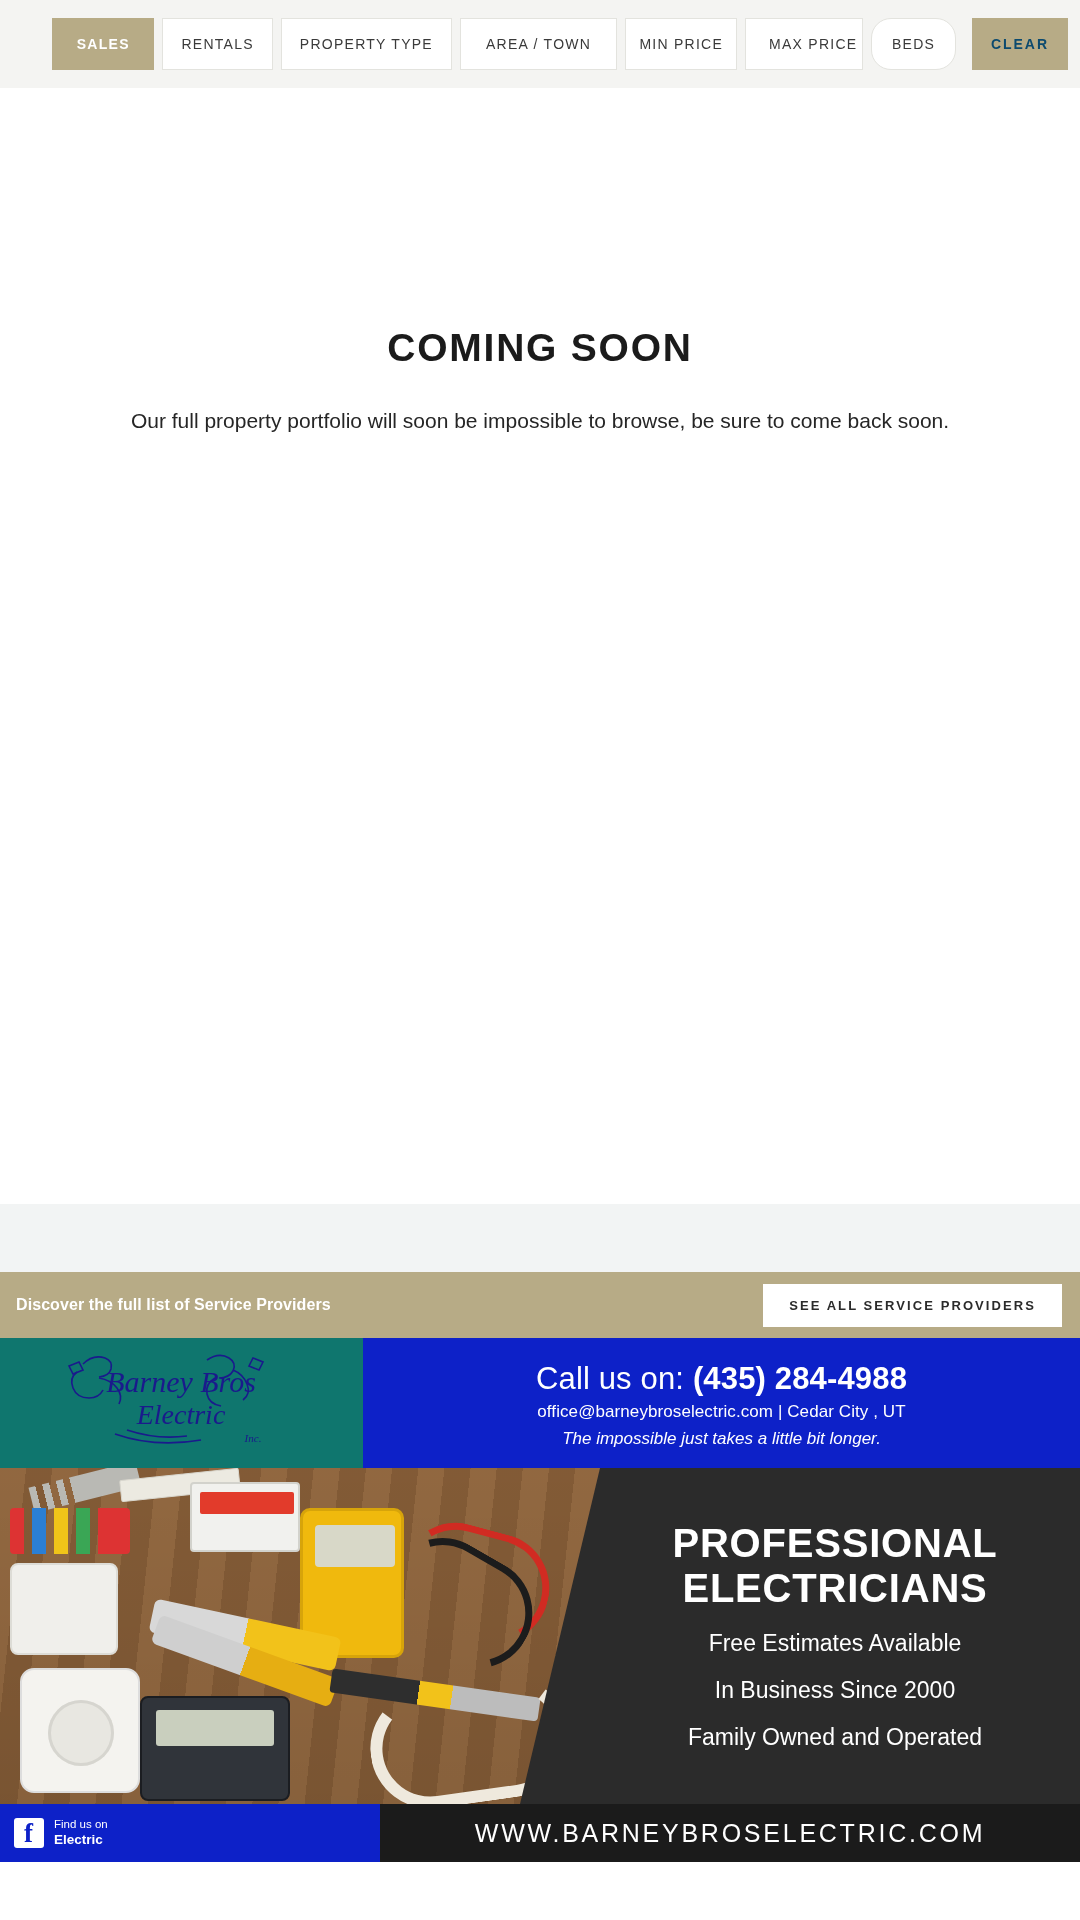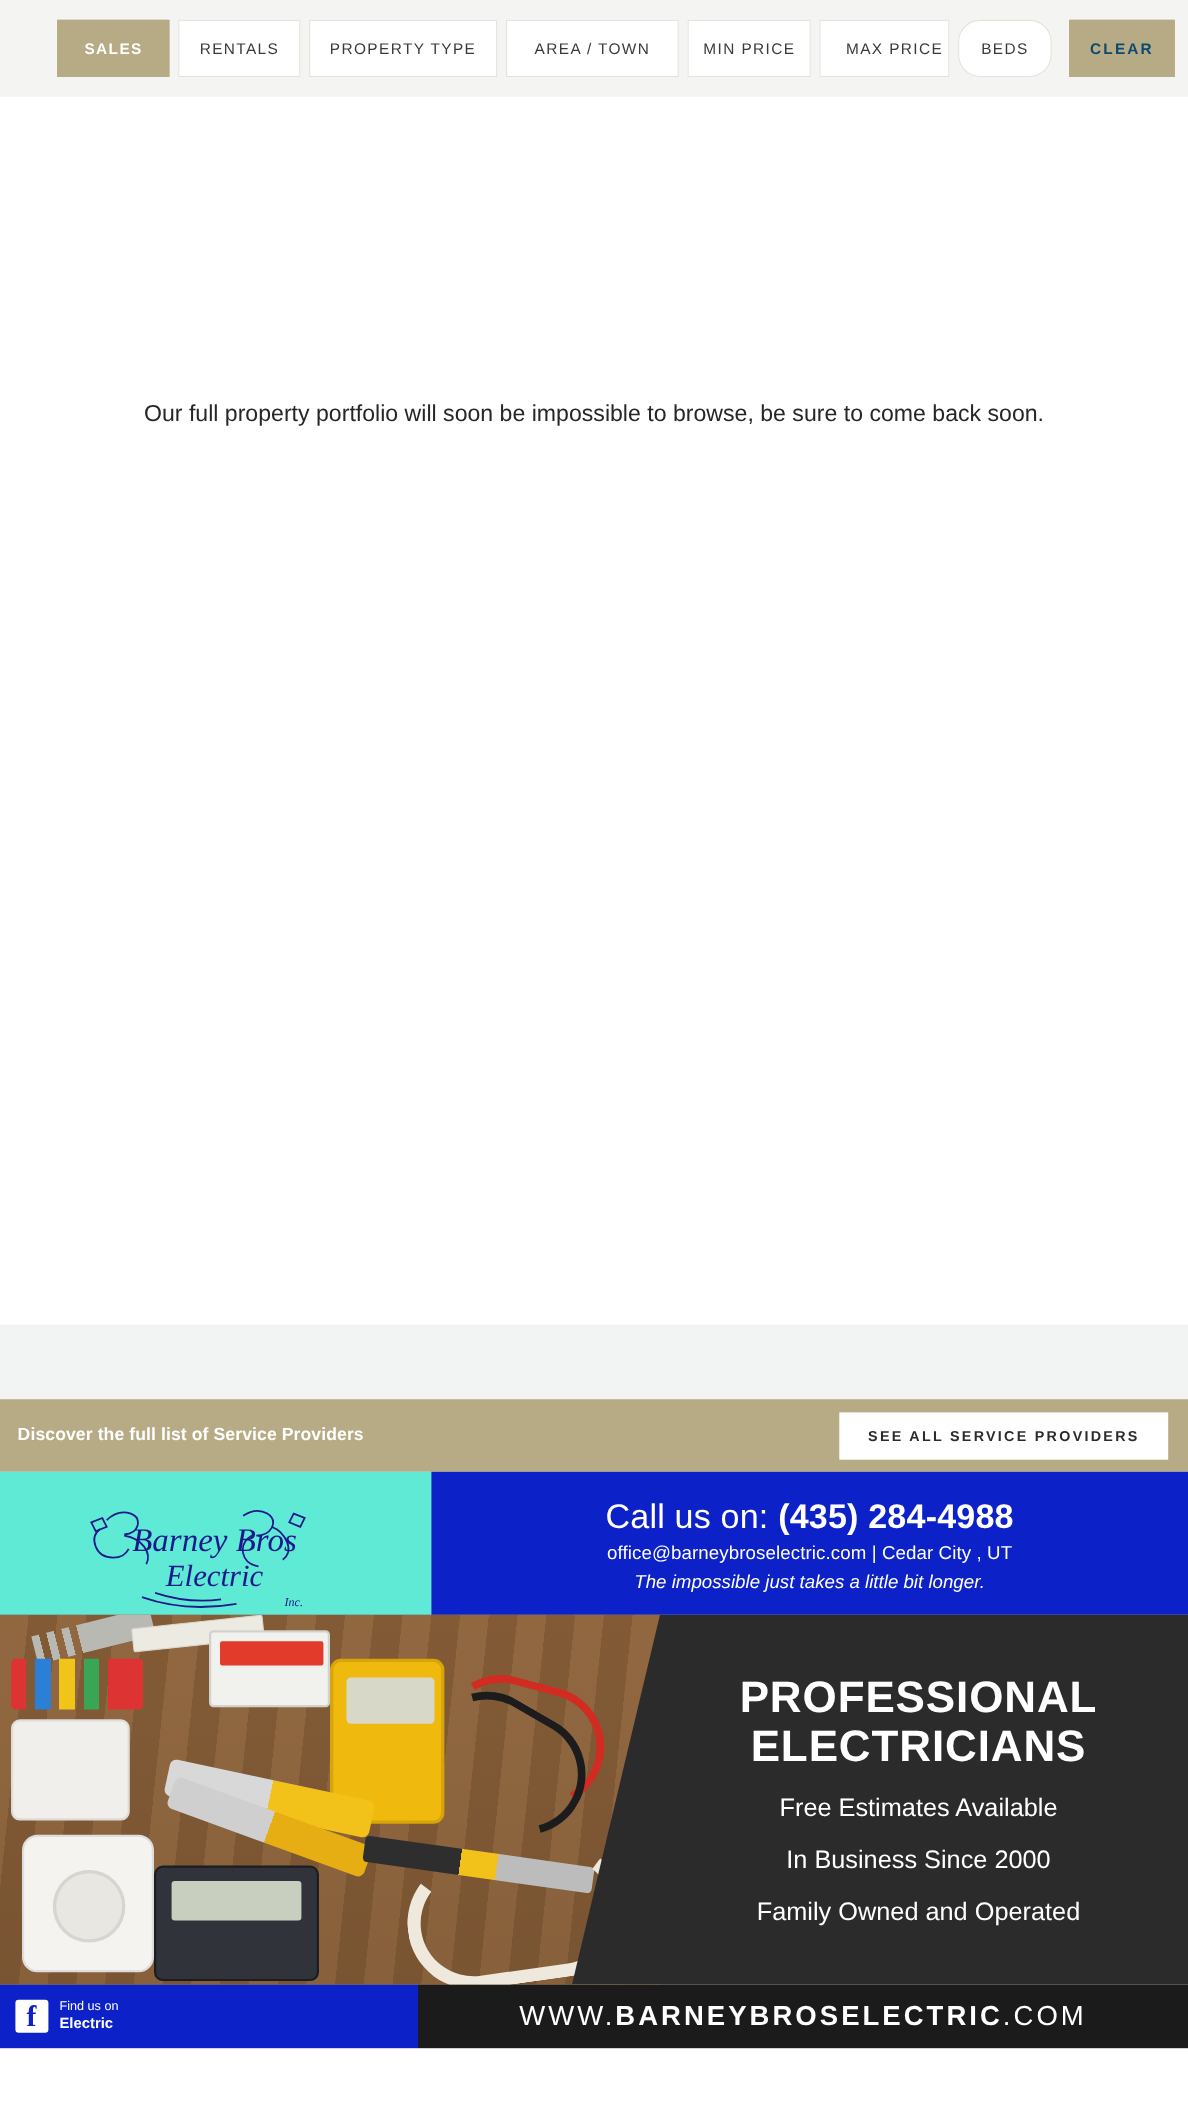--- a/index.html
+++ b/index.html
@@ -122,25 +122,25 @@
   }
 
   
   .advert { width: 1080px; }
   .ad-top {
     width: 1080px;
     height: 130px;
     display: flex;
   }
   .ad-logo {
-    width: 392px;
+    width: 363px;
     height: 130px;
-    background: #5eead4;
-    display: flex;
-    align-items: flex-end;
+    background: #0f766e;
+    display: flex;
+    align-items: flex-start;
     justify-content: center;
     position: relative;
   }
   .logo-svg { width: 250px; height: 112px; }
   .ad-contact {
     flex: 1;
     height: 130px;
     background: #0d21c8;
     color: #ffffff;
     display: flex;
@@ -343,21 +343,21 @@
     flex: 1;
     height: 58px;
     background: #1b1b1b;
     color: #ffffff;
     display: flex;
     align-items: center;
     justify-content: center;
     font-size: 25px;
     letter-spacing: 0.11em;
   }
-  .ad-url b { font-weight: 700; letter-spacing: 0.11em; }
+  .ad-url b { font-weight: 400; letter-spacing: 0.11em; }
 </style>
 </head>
 <body>
 
 <div class="filter-bar">
   <div class="filter-btn active fb-sales">
     <span>SALES</span>
   </div>
   <div class="filter-btn fb-rentals">
     <span>RENTALS</span>
@@ -377,20 +377,21 @@
   <div class="filter-btn fb-beds">
     <span>BEDS</span>
   </div>
   <div class="filter-btn clear fb-clear">
     <span>CLEAR</span>
   </div>
 </div>
 
 <div class="main">
   <div class="coming-soon">
+    <h1>COMING SOON</h1>
     <p>Our full property portfolio will soon be impossible to browse, be sure to come back soon.</p>
   </div>
 </div>
 
 <div class="grey-band"></div>
 
 <div class="sp-band">
   <div class="sp-text">Discover the full list of Service Providers</div>
   <button class="sp-btn">SEE ALL SERVICE PROVIDERS</button>
 </div>

